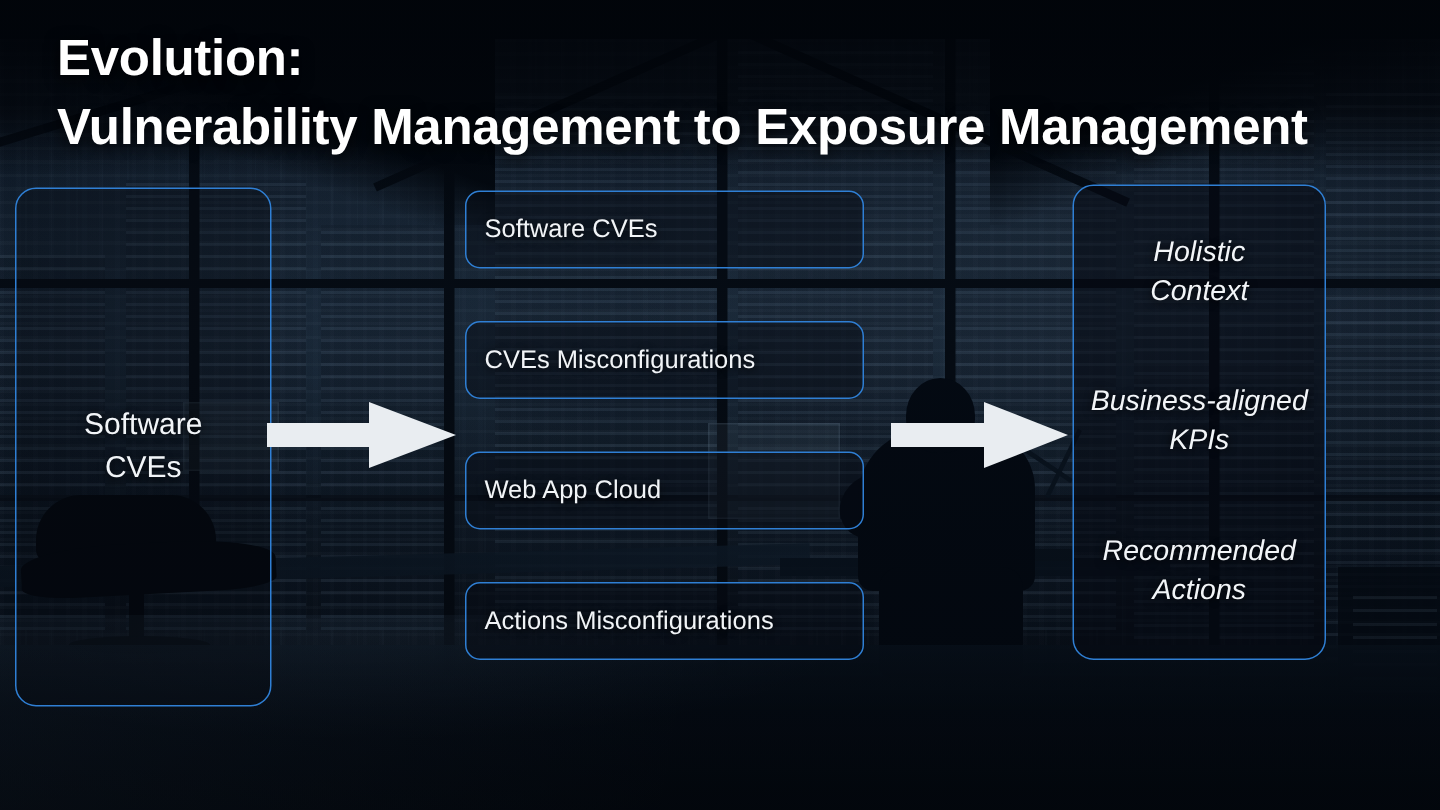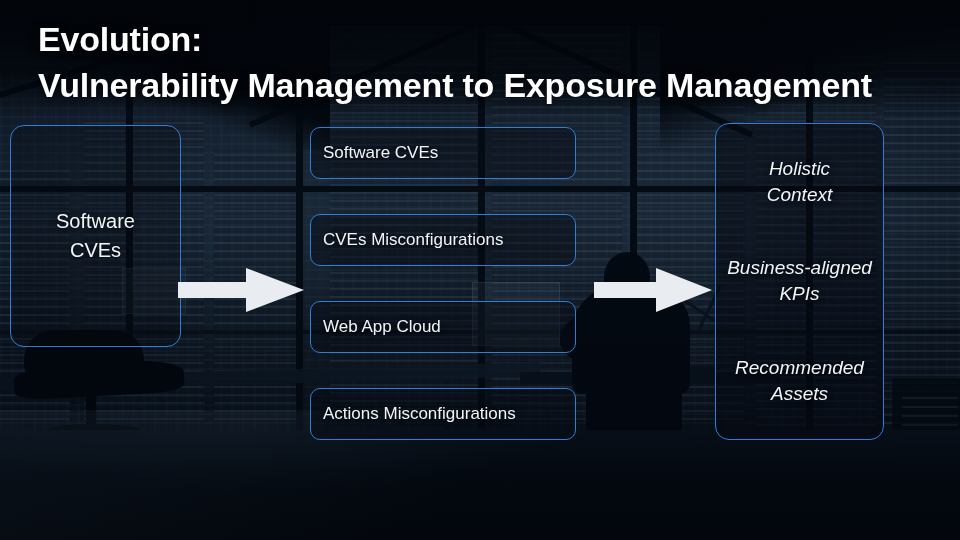--- a/index.html
+++ b/index.html
@@ -218,21 +218,21 @@
   
   .card {
     position: absolute;
     border: 1.4px solid #2f7fd4;
     border-radius: 14px;
     background: rgba(6,12,21,.42);
     box-sizing: border-box;
   }
 
   .panel-left {
-    left: 10px; top: 125px; width: 171px; height: 222px;
+    left: 10px; top: 125px; width: 171px; height: 346px;
     display: flex; align-items: center; justify-content: center;
     background: rgba(5,10,18,.30);
   }
   .panel-left .ptext {
     color: #f2f5f8;
     font-size: 20px;
     line-height: 29px;
     text-align: center;
     white-space: pre-line;
     text-shadow: 0 1px 6px rgba(0,0,0,.9);
@@ -381,17 +381,17 @@
         <path d="M0 16 H62 V2 L118 24 L62 46 V32 H0 Z" fill="#e9edf1"></path>
       </svg>
     </div>
 
     <div class="card panel-right">
       <div class="ritem">Holistic
 Context</div>
       <div class="ritem">Business-aligned
 KPIs</div>
       <div class="ritem">Recommended
-Assets</div>
+Actions</div>
     </div>
 
   </div>
 </div>
 
 </body></html>

